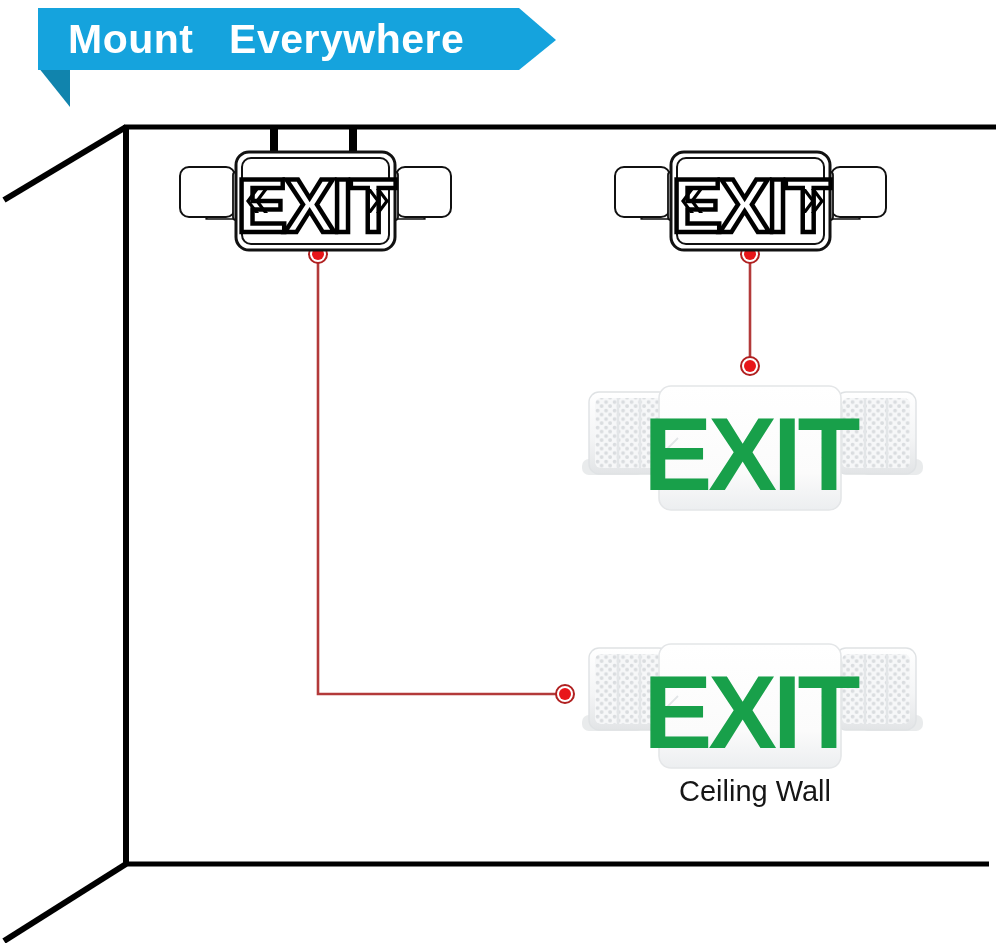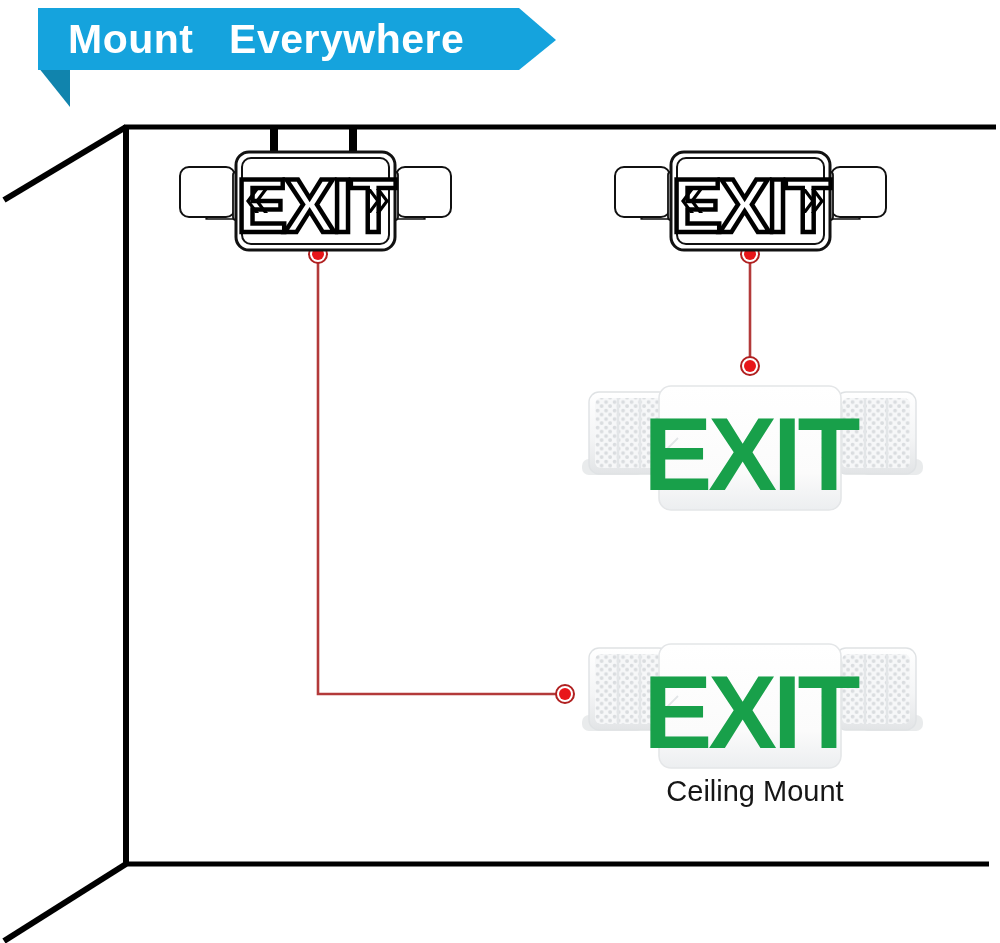--- a/index.html
+++ b/index.html
@@ -263,15 +263,15 @@
 
     <rect x="659" y="644" width="182" height="124" rx="12" fill="url(#bodyGradC)" stroke="#e4e6e8" stroke-width="1.6"></rect>
 
     <g stroke="#e2e5e7" stroke-width="1.8" fill="none">
       <polyline points="678,696 668,706 678,716"></polyline>
       <polyline points="822,696 832,706 822,716"></polyline>
     </g>
 
     <text x="750" y="748" text-anchor="middle" font-family="Liberation Sans, sans-serif" font-size="103" font-weight="bold" letter-spacing="-4" fill="#18a04a">EXIT</text>
   </svg>
-  <div class="caption" id="caption-ceiling">Ceiling Mount</div>
+  <div class="caption" id="caption-ceiling">Ceiling Wall</div>
 
 </div>
 
 </body></html>

